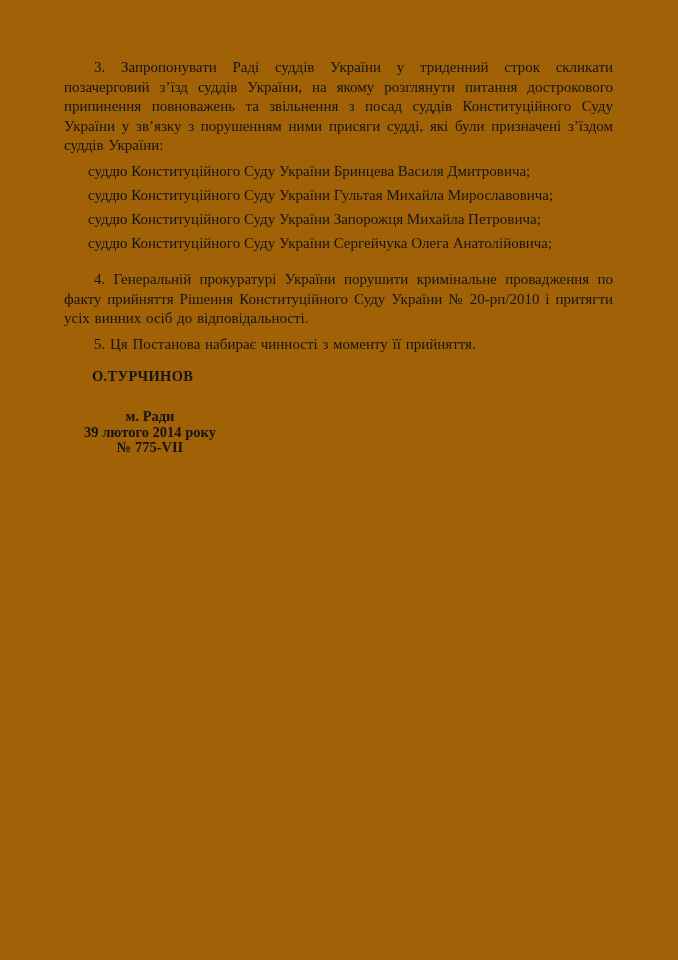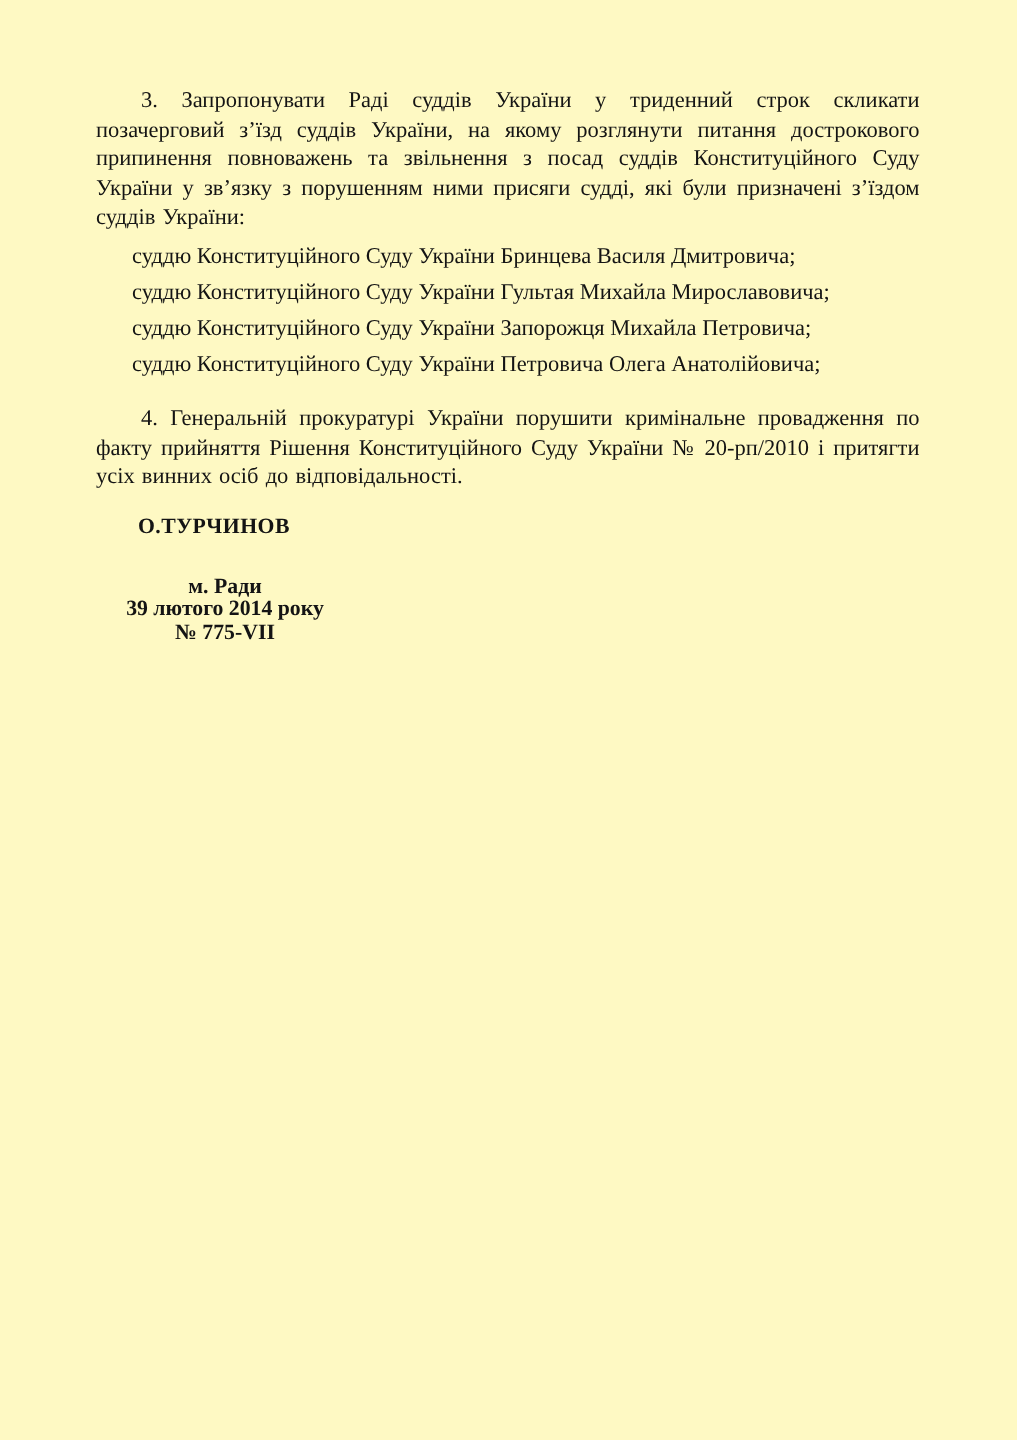--- a/index.html
+++ b/index.html
@@ -1,20 +1,20 @@
 <!DOCTYPE html>
 <html lang="uk"><head>
 <meta charset="utf-8">
 <style>
   html, body { margin: 0; padding: 0; background: #ffffff; }
   .page {
     position: relative;
     width: 678px;
     height: 960px;
-    background: #fef9c3;
+    background: #a16207;
     box-sizing: border-box;
     padding: 58px 65px 0 64px;
     font-family: "Liberation Serif", serif;
     color: #141414;
     overflow: hidden;
   }
   .para {
     margin: 0 0 6px 0;
     font-size: 15px;
     line-height: 19.5px;
@@ -63,25 +63,26 @@
 <body>
 
 <div class="page">
 
   <p class="para">3. Запропонувати Раді суддів України у триденний строк скликати позачерговий з’їзд суддів України, на якому розглянути питання дострокового припинення повноважень та звільнення з посад суддів Конституційного Суду України у зв’язку з порушенням ними присяги судді, які були призначені з’їздом суддів України:</p>
 
   <div class="judge-list">
     <p class="judge">суддю Конституційного Суду України Бринцева Василя Дмитровича;</p>
     <p class="judge">суддю Конституційного Суду України Гультая Михайла Мирославовича;</p>
     <p class="judge">суддю Конституційного Суду України Запорожця Михайла Петровича;</p>
-    <p class="judge">суддю Конституційного Суду України Петровича Олега Анатолійовича;</p>
+    <p class="judge">суддю Конституційного Суду України Сергейчука Олега Анатолійовича;</p>
   </div>
 
   <p class="para para-after-list">4. Генеральній прокуратурі України порушити кримінальне провадження по факту прийняття Рішення Конституційного Суду України № 20-рп/2010 і притягти усіх винних осіб до відповідальності.</p>
 
+  <p class="para">5. Ця Постанова набирає чинності з моменту її прийняття.</p>
 
   <div class="sig-row">
     <div class="sig-name">О.ТУРЧИНОВ</div>
   </div>
 
   <div class="issuance">
     <div>м. Ради</div>
     <div>39 лютого 2014 року</div>
     <div>№ 775-VII</div>
   </div>

